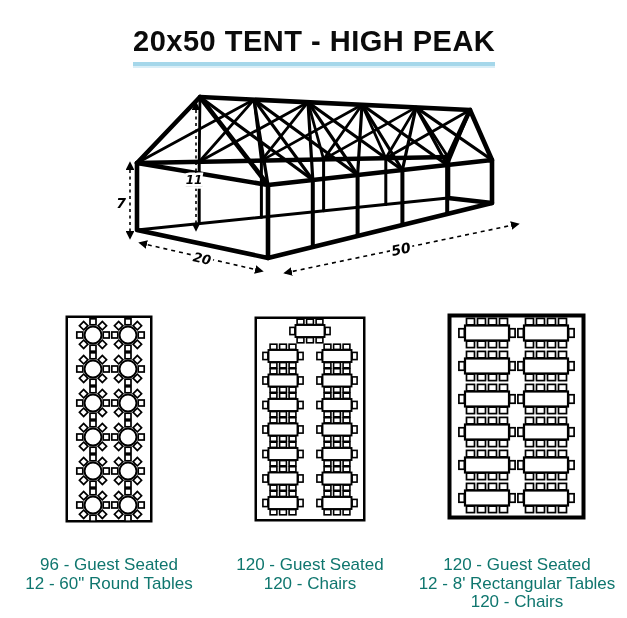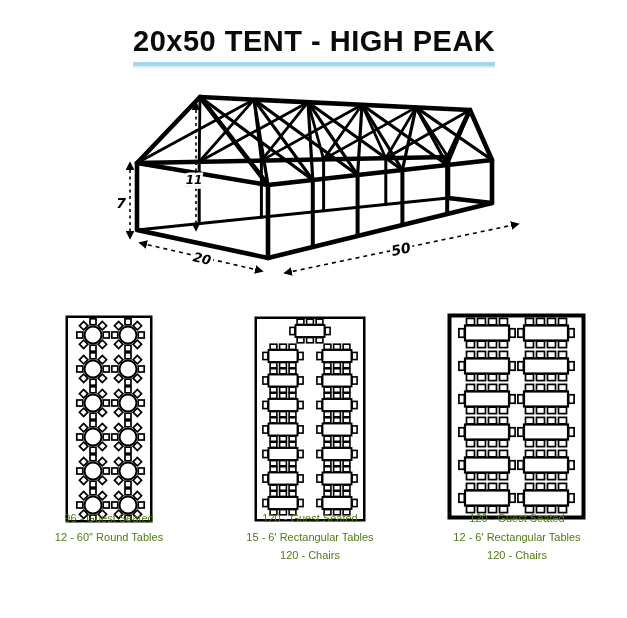--- a/index.html
+++ b/index.html
@@ -11,22 +11,22 @@
     position:absolute;top:24px;left:133px;width:362px;text-align:center;
   }
   .title-text{
     font-size:29px;font-weight:bold;line-height:34px;letter-spacing:0.5px;color:#0b0b0b;
     white-space:nowrap;
   }
   .title-underline{
     margin-top:4px;height:6px;width:100%;
   }
   .caption{
-    position:absolute;top:509px;width:200px;text-align:center;
-    font-size:11px;line-height:18.5px;color:#4d7c0f;
+    position:absolute;top:556px;width:200px;text-align:center;
+    font-size:17px;line-height:18.5px;color:#0f766e;
   }
   svg{position:absolute;display:block;}
   text{font-family:"DejaVu Sans", sans-serif;}
 </style>
 </head>
 <body>
 
 <div id="page">
 
   <div class="title-wrap">
@@ -562,22 +562,21 @@
         <rect x="77" y="177.5" width="44" height="15" fill="#fff" stroke="#000" stroke-width="2.2"></rect>
       </g>
     </svg>
 
   <div class="caption" style="left:9px;">
     <div>96 - Guest Seated</div>
     <div>12 - 60" Round Tables</div>
   </div>
   <div class="caption" style="left:210px;">
     <div>120 - Guest Seated</div>
-    <div>15 - 6' Rectangular Tables</div>
     <div>120 - Chairs</div>
   </div>
   <div class="caption" style="left:417px;">
     <div>120 - Guest Seated</div>
-    <div>12 - 6' Rectangular Tables</div>
+    <div>12 - 8' Rectangular Tables</div>
     <div>120 - Chairs</div>
   </div>
 
 </div>
 
 </body></html>

